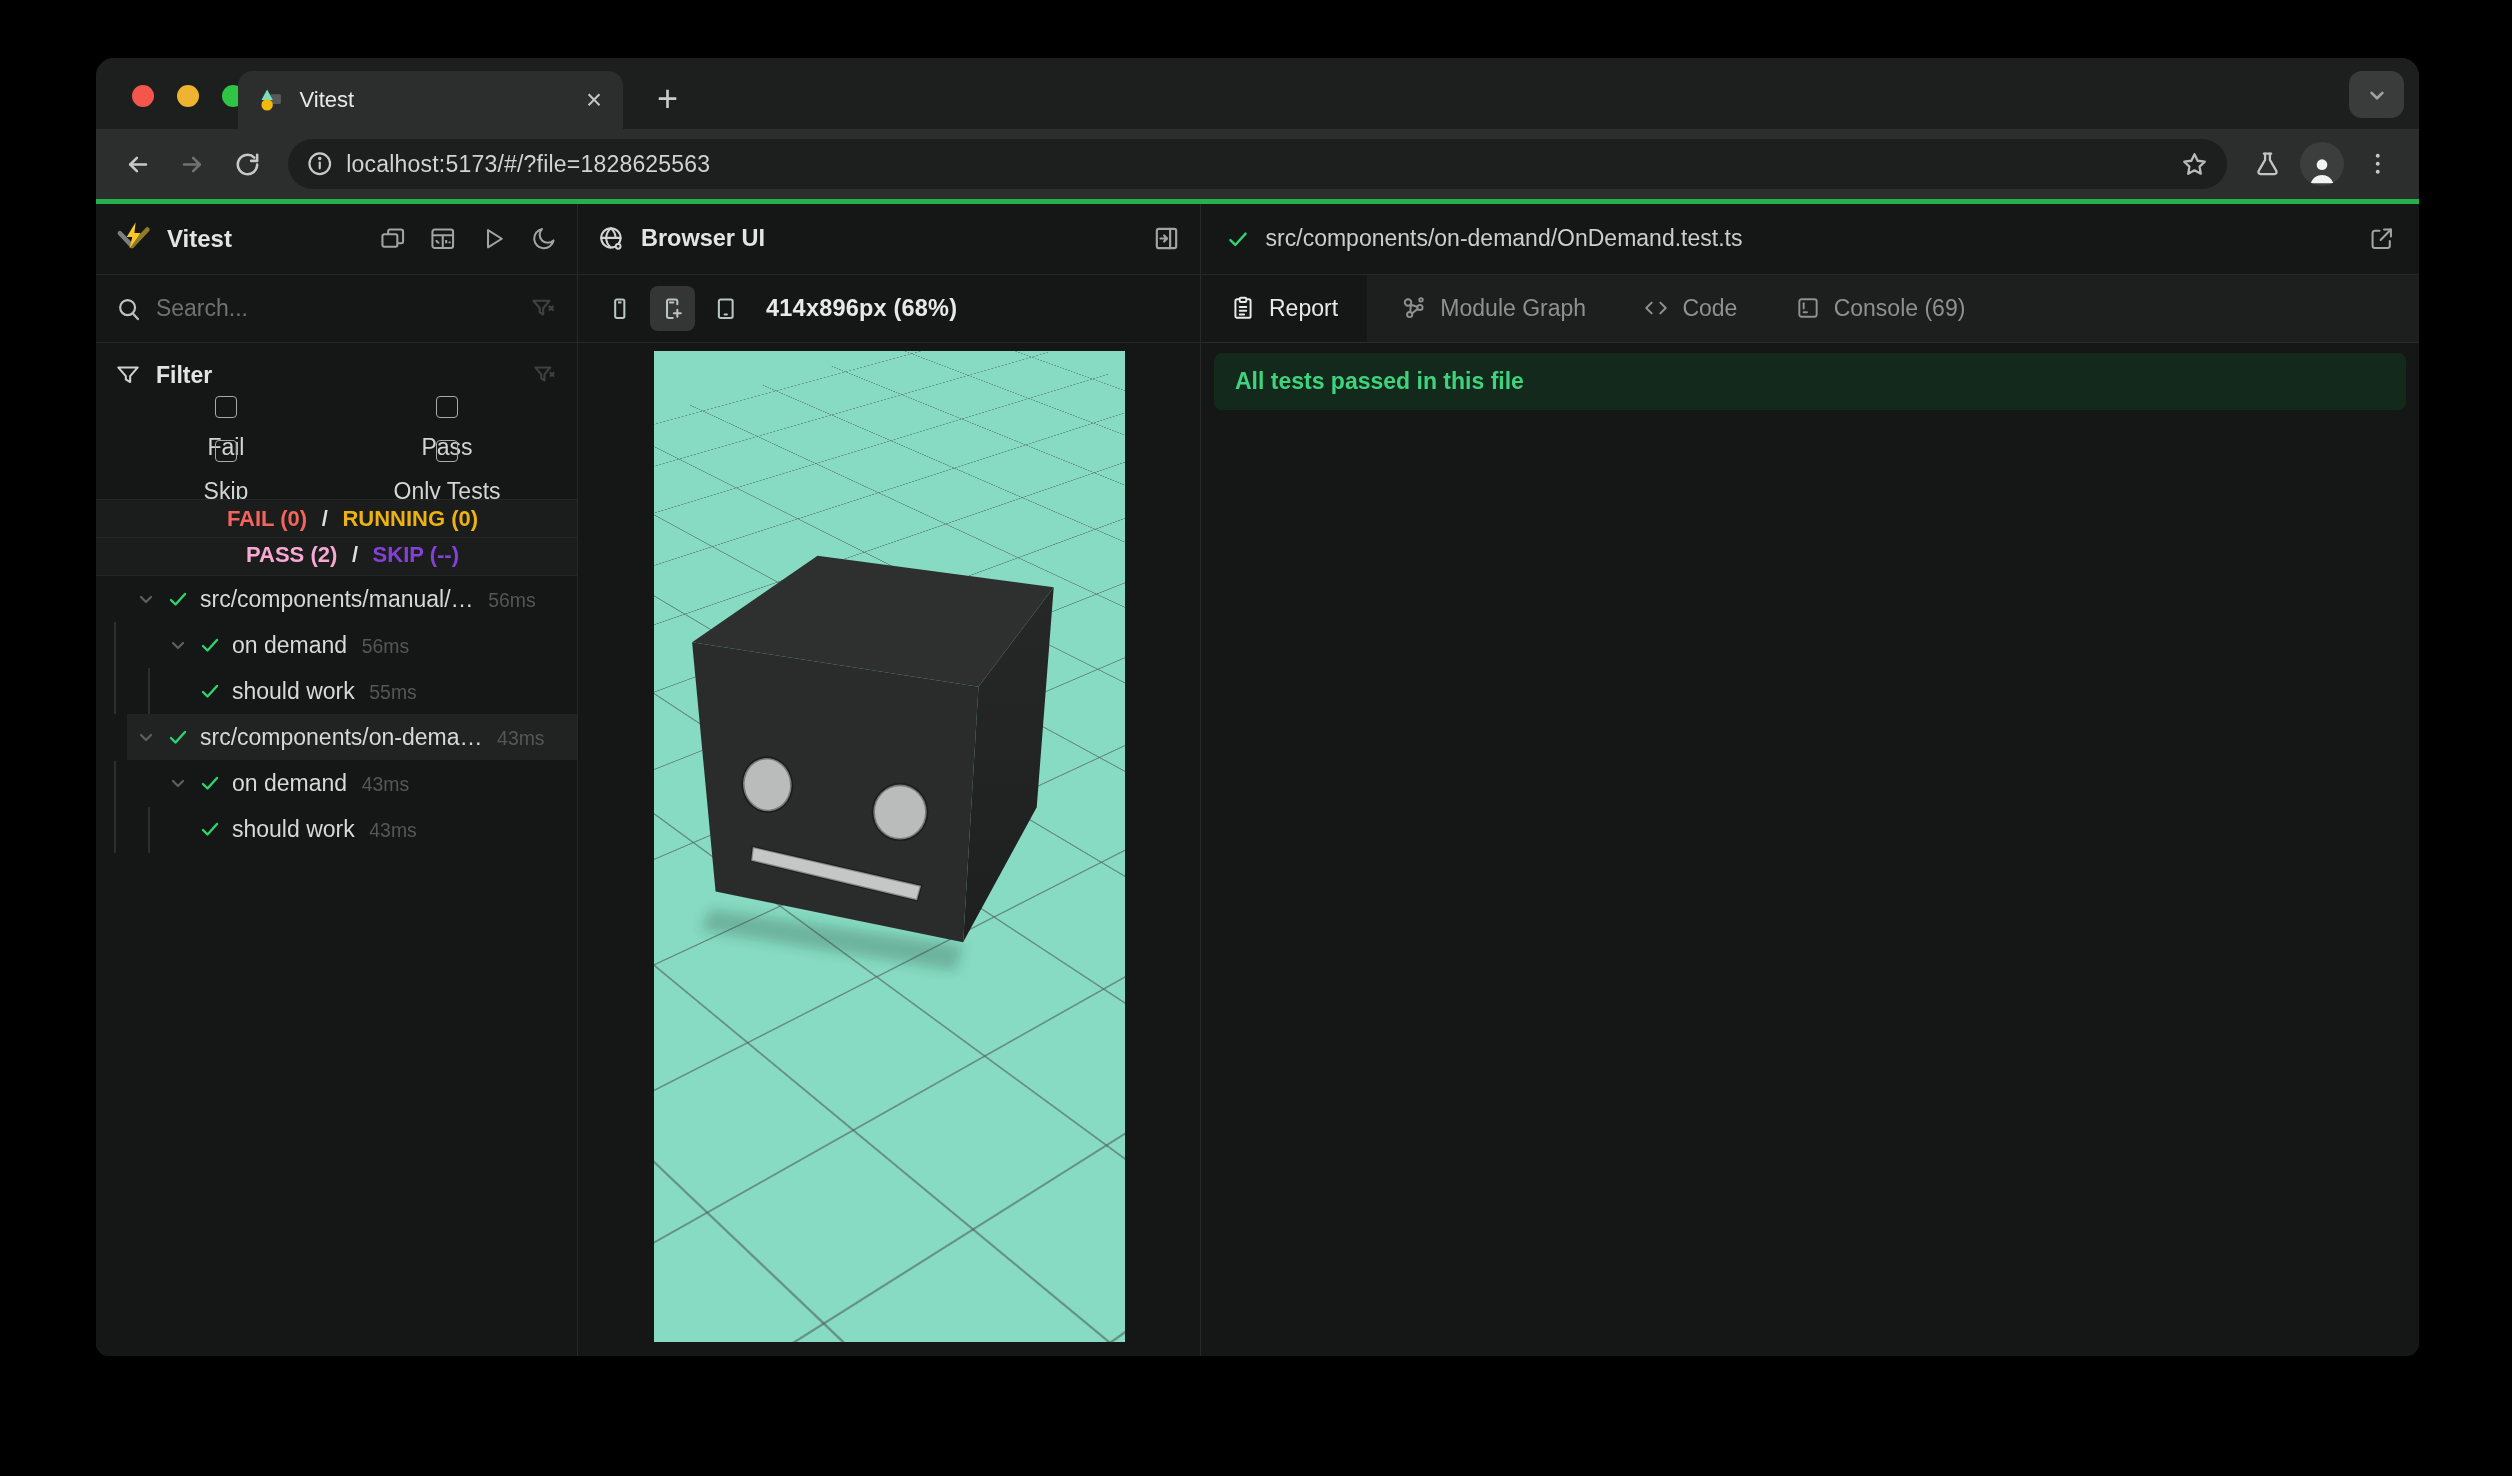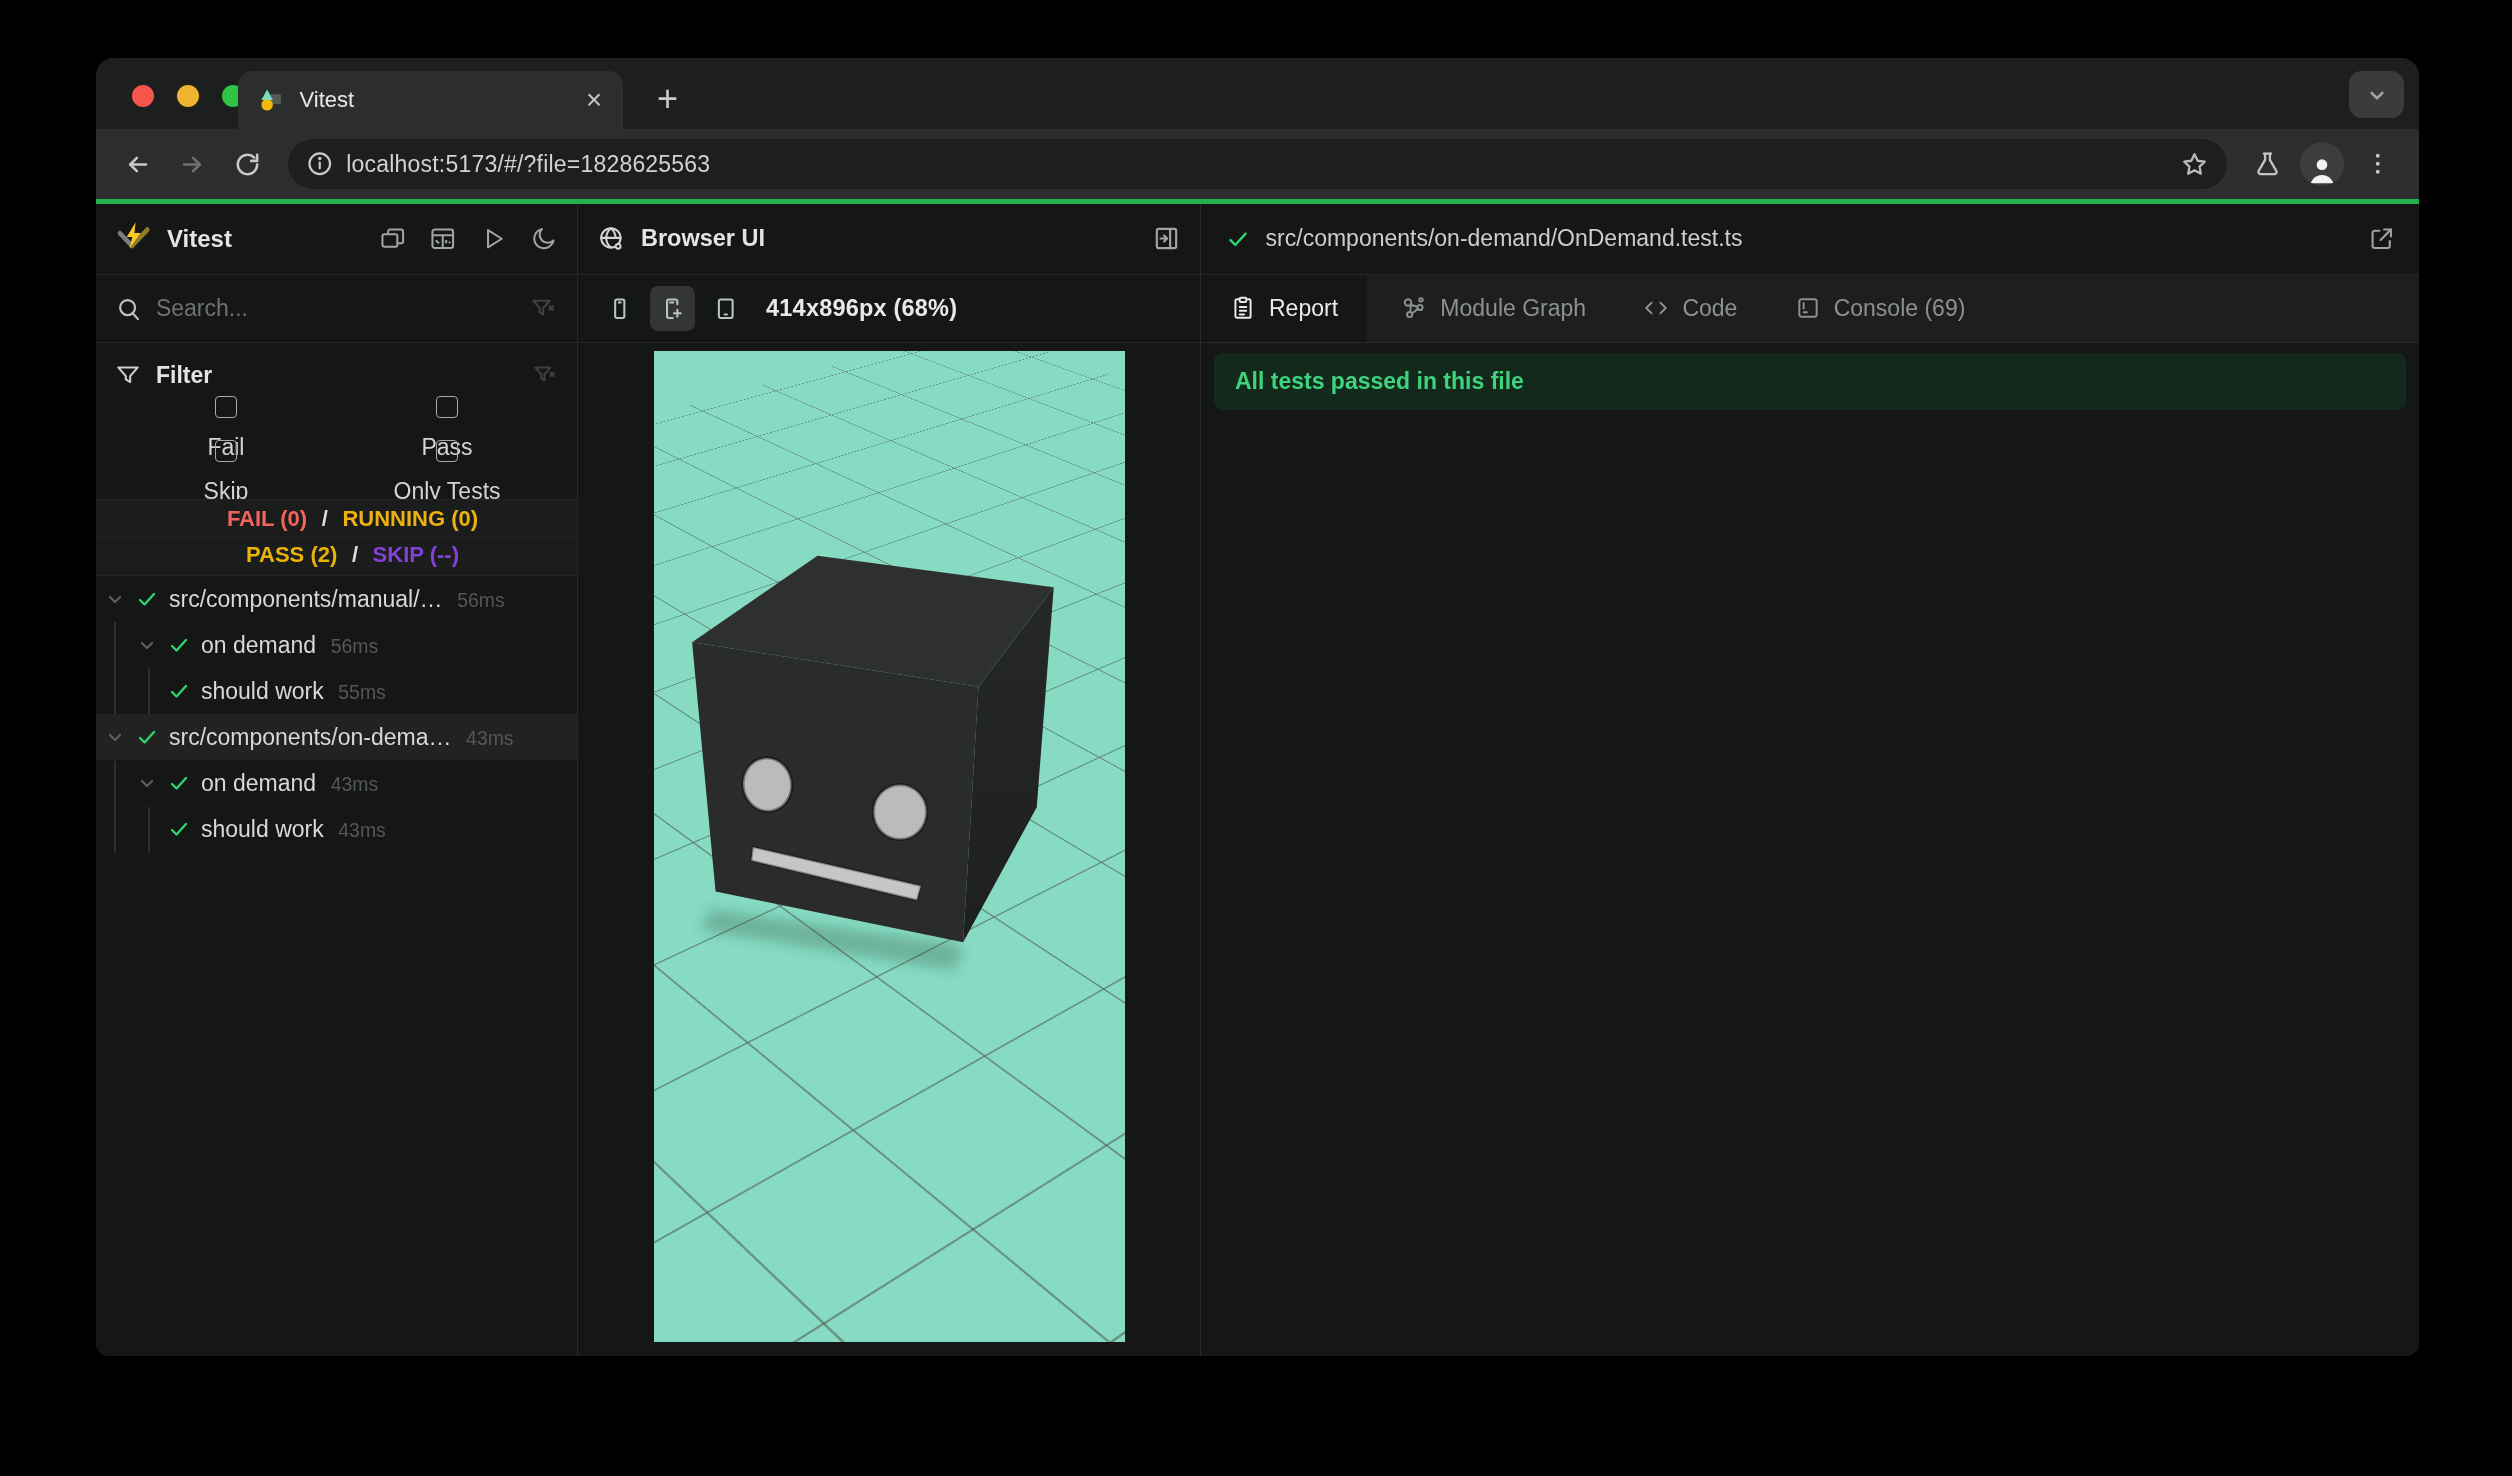--- a/index.html
+++ b/index.html
@@ -44,21 +44,21 @@
   .f-title-row { display:flex; align-items:center; gap:14.6px; height:42px; }
   .f-grid { display:grid; grid-template-columns: 1fr 1fr; }
   .f-opt { display:flex; align-items:center; gap:16px; height:44px; color:#d3d5d4;flex-direction:column; }
   .cbx { width:22px; height:22px; border:1.6px solid #a6aaa8; border-radius:4px; background:transparent; flex:none; }
   .s-status { flex:none; background:#1b1d1c; border-top:1.6px solid #252726; border-bottom:1.6px solid #252726; position:relative; padding:1.6px 0; }
   .s-status::before { content:""; position:absolute; left:0; right:0; top:50%; border-top:1.6px solid #252726; }
   .status-line { position:relative; display:flex; justify-content:center; align-items:center; height:36px; font-weight:700; font-size:22px;padding-left:32px; }
   .status-line span { background:#1b1d1c; padding:0 7.3px; position:relative; }
   .st-sep { color:#dcdedd; }
   
-  .s-tree { position:relative; flex:1; overflow:hidden; }
+  .s-tree { position:relative; flex:1; overflow:hidden;padding-left:31px; }
   .guide { position:absolute; width:1.6px; background:#2d2f2e; }
   .trow { height:46px; display:flex; align-items:center; position:relative; }
   .trow.active { background:#212322; }
   .tr-chev { position:absolute; color:#5c605e; display:inline-flex; }
   .tr-check { position:absolute; display:inline-flex; color:#2fd36f; }
   .tr-label { position:absolute; color:#d7d9d8; white-space:nowrap; }
   .tr-dur { color:#535755; font-size:19.4px; margin-left:14.6px; }
   .lv0 .tr-chev{left:6.5px;} .lv0 .tr-check{left:39px;} .lv0 .tr-label{left:73px;}
   .lv1 .tr-chev{left:39px;} .lv1 .tr-check{left:71px;} .lv1 .tr-label{left:105px;}
   .lv2 .tr-check{left:71px;} .lv2 .tr-label{left:105px;}
@@ -284,21 +284,21 @@
         </div>
       </div>
 
       <div class="s-status">
         <div class="status-line">
           <span style="color:#f3645c">FAIL (0)</span>
           <span class="st-sep">/</span>
           <span style="color:#edb111">RUNNING (0)</span>
         </div>
         <div class="status-line">
-          <span style="color:#eab308">PASS (2)</span>
+          <span style="color:#f9a8d4">PASS (2)</span>
           <span class="st-sep">/</span>
           <span style="color:#8440d8">SKIP (--)</span>
         </div>
       </div>
 
       <div class="s-tree">
         <div class="guide" style="left:18px; top:46px;  height:92px"></div>
         <div class="guide" style="left:18px; top:185px; height:92px"></div>
         <div class="guide" style="left:52px; top:92px; height:46px"></div>
         <div class="guide" style="left:52px; top:231px; height:46px"></div>

